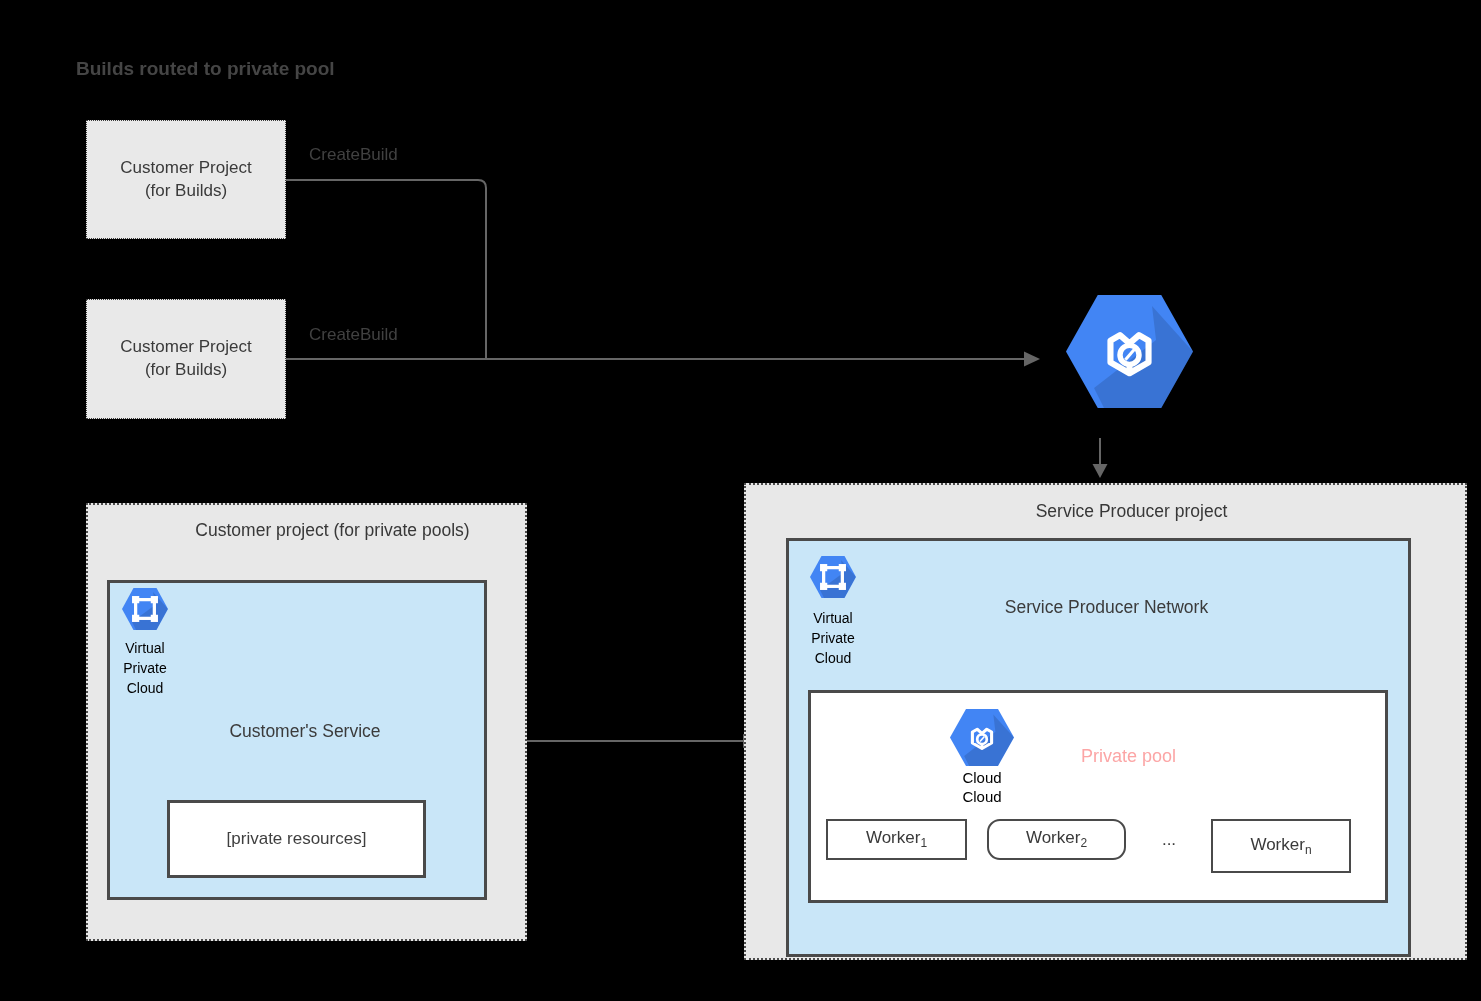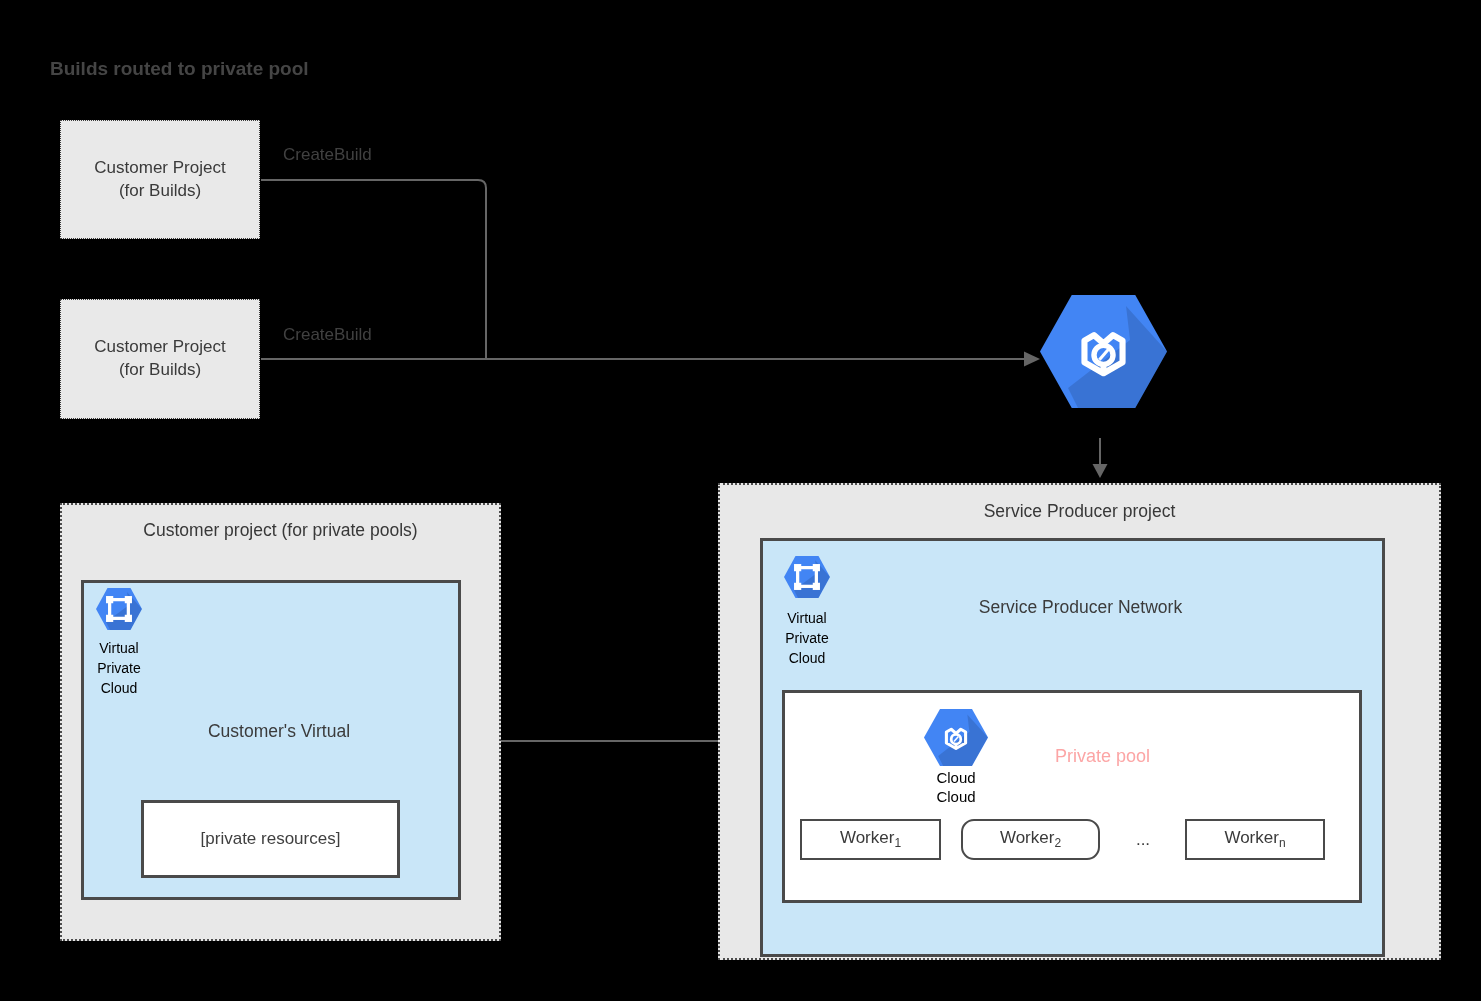--- a/index.html
+++ b/index.html
@@ -1,18 +1,18 @@
 <!DOCTYPE html>
 <html><head>
 <meta charset="utf-8">
 <style>
   html,body{margin:0;padding:0;background:#000;}
   #canvas{position:relative;width:1481px;height:1001px;background:#000;overflow:hidden;
           font-family:"Liberation Sans",sans-serif;color:#3b3b3b;}
-  .abs{position:absolute;box-sizing:border-box;}
+  .abs{position:absolute;box-sizing:border-box;margin-left:26px;}
   .center{display:flex;align-items:center;justify-content:center;text-align:center;}
   .diagram-title{font-size:19px;font-weight:bold;color:#454545;}
   .small-gray-box{background:#e9e9e9;border:1.5px dotted #3c3c3c;}
   .big-gray-box{background:#e8e8e8;border:2px dotted #4e4e4e;}
   .blue-box{background:#c9e6f8;border:3px solid #4a4a4a;}
   .white-box{background:#ffffff;border:3px solid #4a4a4a;text-align:center;}
   .box-text{font-size:17px;color:#3a3a3a;line-height:1.35;}
   .container-title{font-size:17.5px;color:#383838;text-align:center;}
   .network-label{font-size:17.5px;color:#3b3b3b;text-align:center;padding-left:16px;}
   .edge-label{font-size:17px;color:#414141;}
@@ -135,30 +135,30 @@
 
   <div class="abs pool-label" style="left:990px;top:746px;width:160px;">Private pool</div>
 
   <div class="abs worker-box center" style="left:800px;top:819px;width:141px;height:41px;">
     <span><span>Worker</span><sub>1</sub></span>
   </div>
   <div class="abs worker-box center" style="left:961px;top:819px;width:139px;height:41px;border-radius:13px;">
     <span><span>Worker</span><sub>2</sub></span>
   </div>
   <div class="abs ellipsis-label center" style="left:1118px;top:828px;width:50px;height:24px;">...</div>
-  <div class="abs worker-box center" style="left:1185px;top:819px;width:140px;height:41px;">
+  <div class="abs worker-box center" style="left:1185px;top:819px;width:140px;height:54px;">
     <span><span>Worker</span><sub>n</sub></span>
   </div>
 
   <div class="abs big-gray-box" style="left:60px;top:503px;width:441px;height:438px;">
     <div class="abs container-title" style="left:0;top:15px;width:100%;">Customer project (for private pools)</div>
   </div>
 
   <div class="abs blue-box" style="left:81px;top:580px;width:380px;height:320px;"></div>
-  <div class="abs network-label" style="left:81px;top:721px;width:380px;">Customer's Virtual</div>
+  <div class="abs network-label" style="left:81px;top:721px;width:380px;">Customer's Service</div>
 
   <div class="abs" style="left:96px;top:588px;width:46px;height:42px;">
     <svg width="46" height="42" viewBox="0 0 46 42">
       <defs>
           <clipPath id="hexclip-vpc2">
             <polygon points="0,21 11.5,0 34.5,0 46,21 34.5,42 11.5,42"></polygon>
           </clipPath>
         </defs>
       <polygon points="0,21 11.5,0 34.5,0 46,21 34.5,42 11.5,42" fill="#4285f4"></polygon>
       <polygon points="31,4 46,21 34.5,42 14,42 10,34 33,17" fill="rgba(0,0,0,0.13)" clip-path="url(#hexclip-vpc2)"></polygon>

